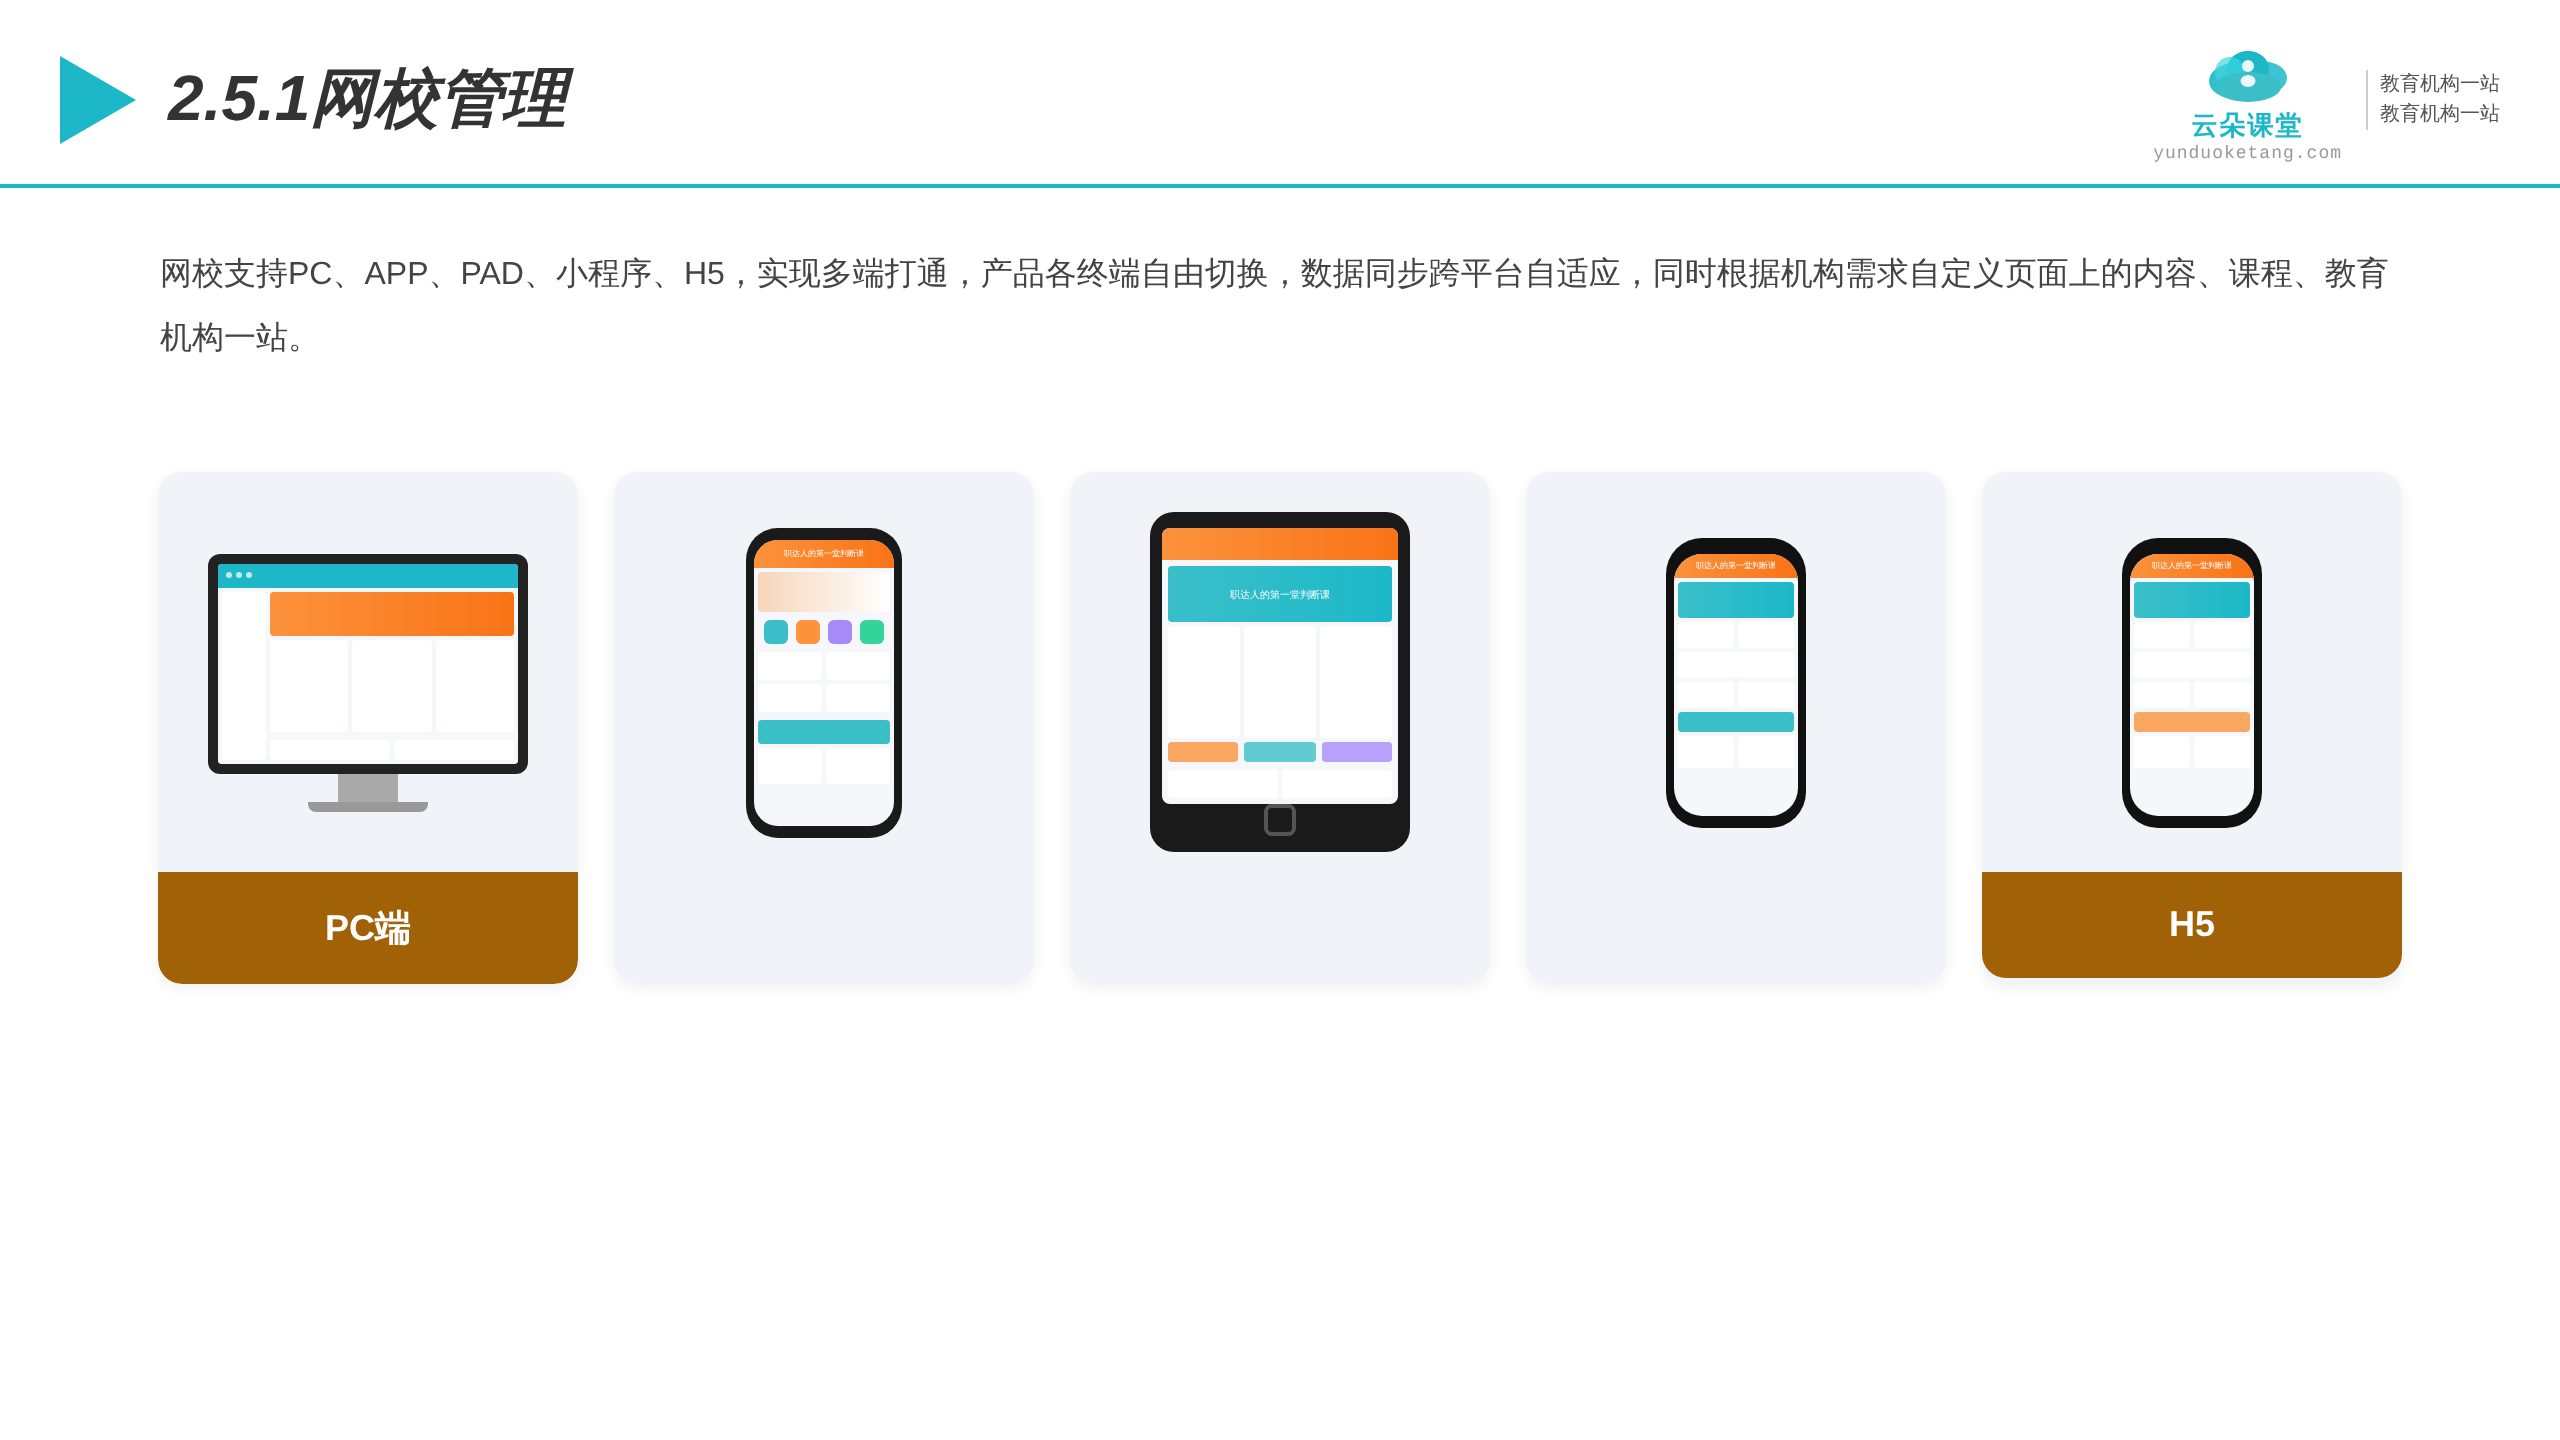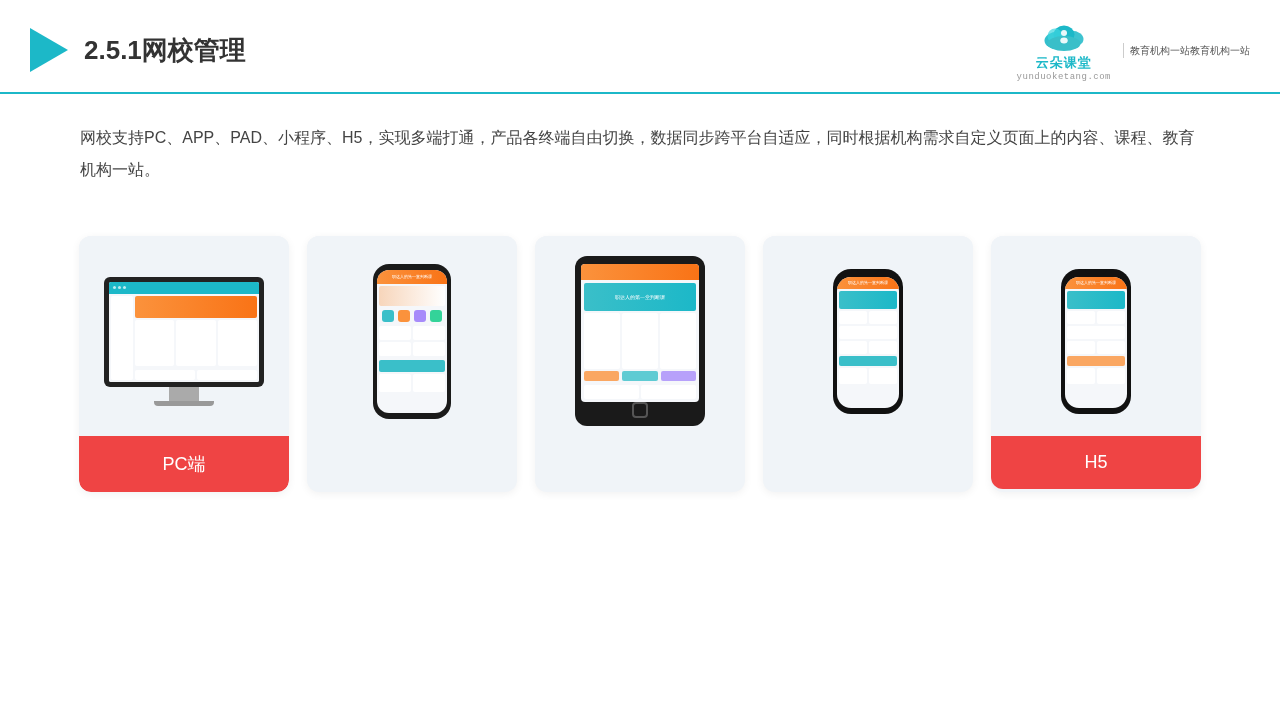--- a/index.html
+++ b/index.html
@@ -25,23 +25,24 @@
       gap: 16px;
     }
     .logo-triangle {
       width: 0;
       height: 0;
       border-top: 22px solid transparent;
       border-bottom: 22px solid transparent;
       border-left: 38px solid #1cb8c8;
     }
     .page-title {
-      font-size: 26px;
+      font-size: 32px;
       font-weight: bold;
       color: #333;
+      font-style: italic;
     }
     .brand-logo {
       display: flex;
       align-items: center;
       gap: 8px;
     }
     .cloud-icon-wrap {
       display: flex;
       flex-direction: column;
       align-items: center;
@@ -57,21 +58,21 @@
       letter-spacing: 1px;
     }
     .brand-url {
       font-size: 9px;
       color: #999;
       letter-spacing: 0.5px;
       font-family: Liberation Mono, monospace;
     }
     .brand-slogan {
       display: flex;
-      flex-direction: row;
+      flex-direction: column;
       font-size: 10px;
       color: #555;
       margin-left: 4px;
       line-height: 1.5;
       border-left: 1px solid #ccc;
       padding-left: 6px;
     }
 
     
     .description {
@@ -106,25 +107,25 @@
       height: 200px;
       display: flex;
       align-items: center;
       justify-content: center;
       padding: 20px 10px 10px 10px;
       background: #f0f4f8;
     }
 
     .card-label {
       width: 100%;
-      background: #ef4444;
+      background: #a16207;
       color: white;
       text-align: center;
       font-size: 18px;
-      font-weight: 400;
+      font-weight: 700;
       padding: 16px 0;
       border-radius: 0 0 12px 12px;
     }
 
     
     
     .pc-monitor {
       display: flex;
       flex-direction: column;
       align-items: center;

